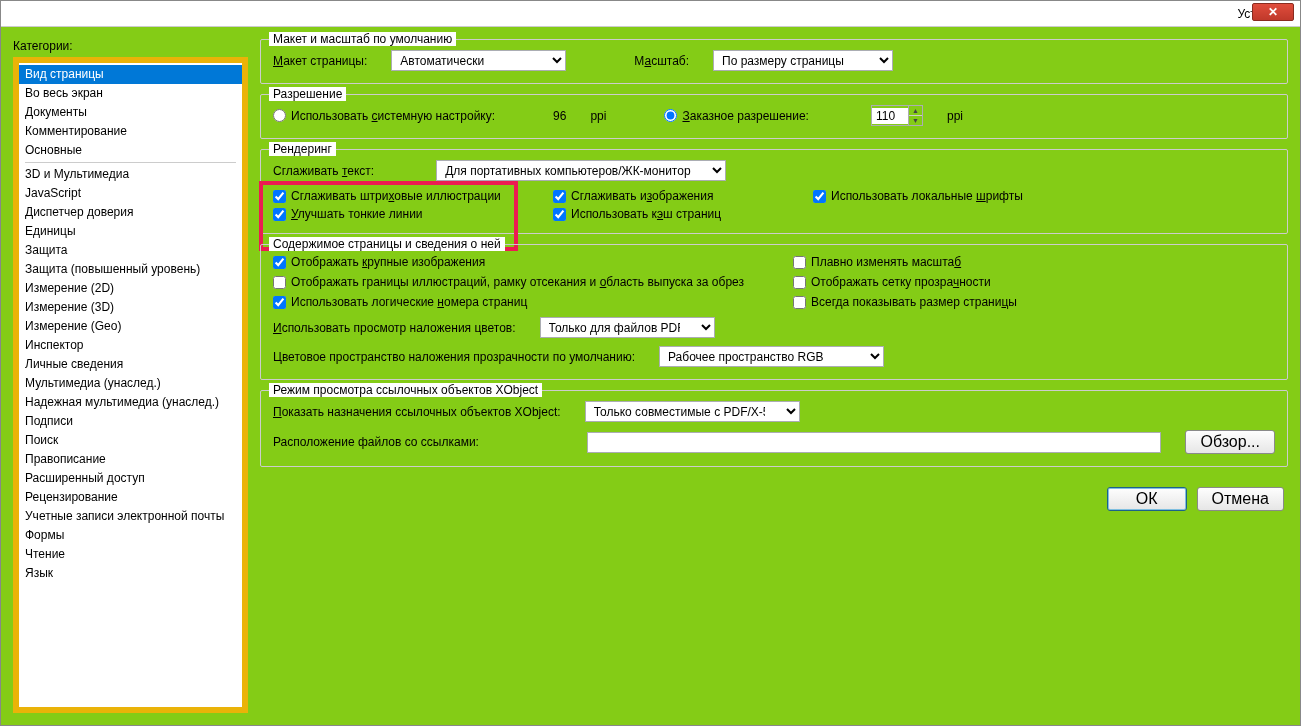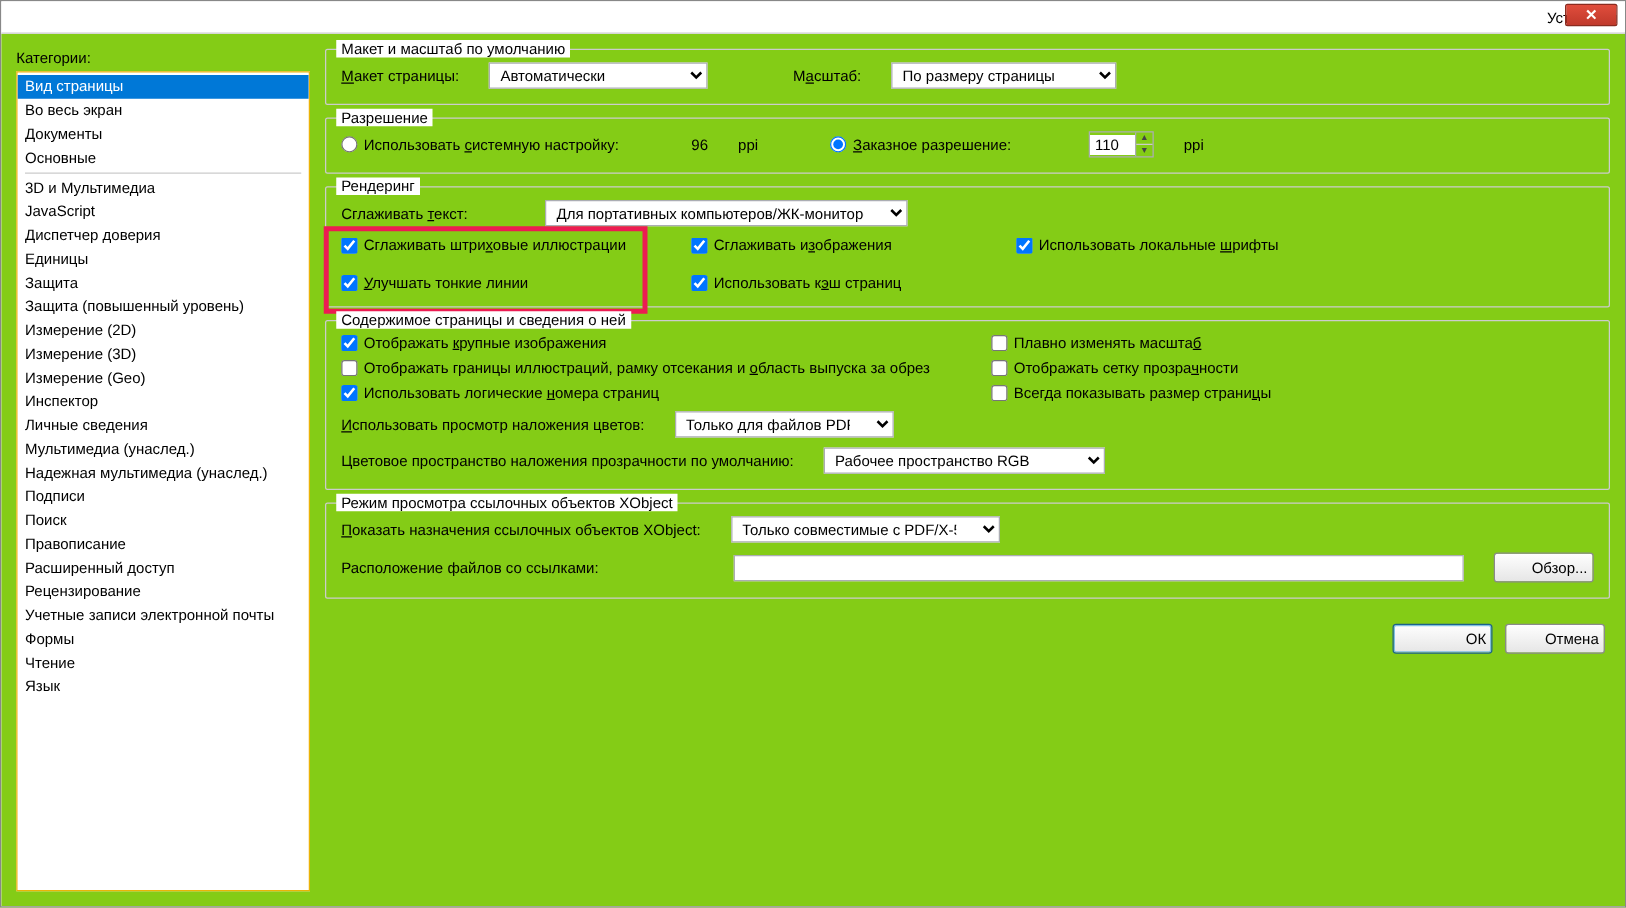--- a/index.html
+++ b/index.html
@@ -3,43 +3,43 @@
 <meta charset="utf-8">
 <style>
 * { box-sizing: border-box; margin: 0; padding: 0; }
 body { font-family: "Segoe UI", Tahoma, sans-serif; font-size: 12px; background: #fff; color: #000; width: 1301px; height: 726px; overflow: hidden; border: 1px solid #888; }
 .titlebar { height: 26px; background: #fff; border-bottom: 1px solid #ccc; display: flex; align-items: center; padding: 0 6px; position: relative; justify-content: flex-end; }
 .titlebar .title { font-size: 12px; }
 .titlebar .close { position: absolute; right: 6px; top: 2px; width: 42px; height: 18px; background: #c0392b; background: linear-gradient(#e04d3c,#c0392b); border: 1px solid #8a2b1f; border-radius: 2px; display:flex; align-items:center; justify-content:center; color:#fff; font-weight:bold; font-size:12px;}
 .body { display:flex; height: calc(100% - 26px); padding: 12px; gap: 12px; background:#84cc16; }
 .sidebar { width: 235px; display:flex; flex-direction:column; }
 .sidebar-label { margin-bottom: 4px; font-size:12px; }
-.listbox { flex:1; border:1px solid #eab308; background:#fff; overflow-y:auto; padding:2px 0; }
+.listbox { flex:1; border:6px solid #eab308; background:#fff; overflow-y:auto; padding:2px 0; }
 .list-item { padding:1px 6px; font-size:12px; line-height:17px; white-space: nowrap; }
 .list-item.selected { background:#0078d7; color:#fff; }
 .listbox hr { border:none; border-top:1px solid #ccc; margin:2px 6px; }
 .main { flex:1; display:flex; flex-direction:column; }
 .groupbox { border:1px solid #ccc; padding: 10px 12px 12px 12px; margin-bottom: 10px; position:relative; border-radius:2px;}
 .groupbox > .legend { position:absolute; top:-8px; left:8px; background:#fff; padding:0 4px; font-size:12px;}
 .row { display:flex; align-items:center; gap:24px; margin-bottom:8px; flex-wrap:wrap;}
 .row:last-child { margin-bottom:0; }
 label.fl { font-size:12px; }
 select.combo, input.text { border:1px solid #abadb3; background:#fff; font-family:inherit; font-size:12px; height:21px; padding:1px 4px; }
 select.combo { padding-right:18px; }
 .spinner { display:inline-flex; align-items:center; border:1px solid #abadb3; height:21px; }
 .spinner input { border:none; width:36px; text-align:left; font-size:12px; padding:1px 4px; outline:none;}
 .spinner .spins { display:flex; flex-direction:column; width:14px; height:19px; border-left:1px solid #abadb3;}
 .spinner .spins span { flex:1; display:flex; align-items:center; justify-content:center; font-size:7px; color:#444; cursor:pointer;}
 .spinner .spins span:first-child { border-bottom:1px solid #ccc; }
 .radio, .check { display:inline-flex; align-items:center; gap:5px; font-size:12px; }
 .radio input, .check input { width:13px; height:13px; }
-.cols3 { display:grid; grid-template-columns: 260px 240px 260px; gap:16px 20px; }
+.cols3 { display:grid; grid-template-columns: 260px 240px 260px; gap:4px 20px; }
 .cols2b { display:grid; grid-template-columns: 500px 260px; gap:6px 20px; }
 .highlight { outline: 4px solid #ec1c52; outline-offset: -2px; }
-.button { min-width:80px; height:24px; border:1px solid #8a8a8a; background:linear-gradient(#fefefe,#e6e6e6); border-radius:3px; font-size:12px; padding:0 4px; cursor:pointer;text-align:right;}
+.button { min-width:80px; height:24px; border:1px solid #8a8a8a; background:linear-gradient(#fefefe,#e6e6e6); border-radius:3px; font-size:16px; padding:0 14px; cursor:pointer;}
 .button.default { border:1px solid #1c628b; box-shadow: inset 0 0 0 1px #7fbfe0; }
 .footer { display:flex; justify-content:flex-end; gap:10px; padding: 10px 4px 4px 4px; }
 .und { text-decoration: underline; text-decoration-skip: none; }
 .wide-input { flex:1; height:21px; border:1px solid #abadb3; background:#fff; padding:1px 4px; font-size:12px;}
 </style>
 </head>
 <body>
 
 <div class="titlebar">
   <span class="title">Установки</span>
@@ -48,20 +48,21 @@
     </div>
 </div>
 
 <div class="body">
   <div class="sidebar">
     <div class="sidebar-label">Категории:</div>
     <div class="listbox" id="categories">
         <div class="list-item selected">Вид страницы</div>
         <div class="list-item">Во весь экран</div>
         <div class="list-item">Документы</div>
+        <div class="list-item">Комментирование</div>
         <div class="list-item">Основные</div>
         <hr>
         <div class="list-item">3D и Мультимедиа</div>
         <div class="list-item">JavaScript</div>
         <div class="list-item">Диспетчер доверия</div>
         <div class="list-item">Единицы</div>
         <div class="list-item">Защита</div>
         <div class="list-item">Защита (повышенный уровень)</div>
         <div class="list-item">Измерение (2D)</div>
         <div class="list-item">Измерение (3D)</div>

